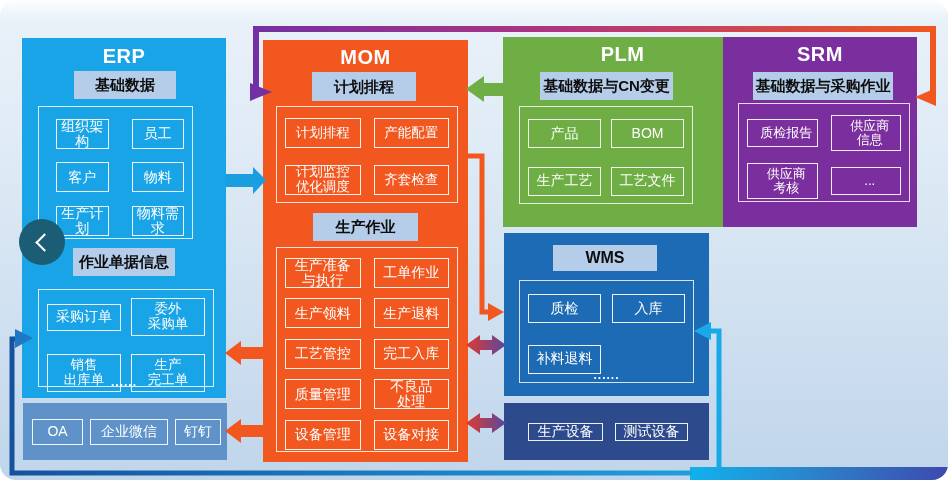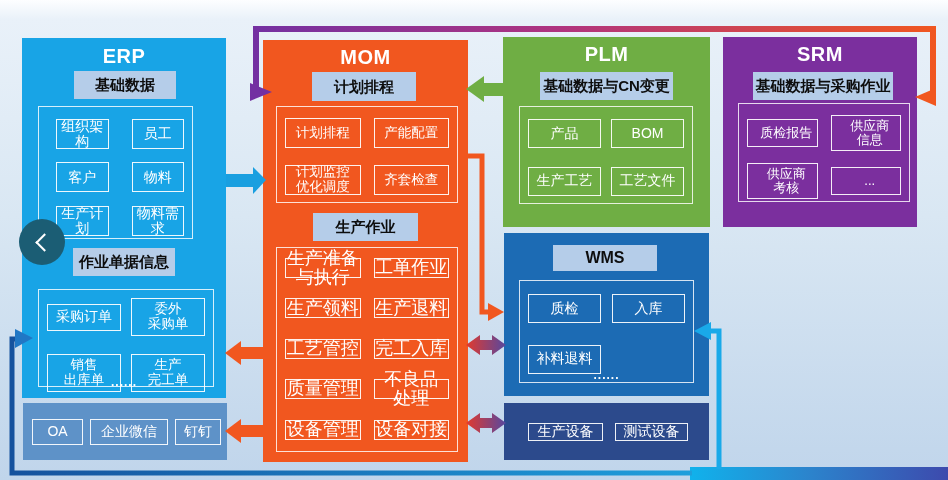--- a/index.html
+++ b/index.html
@@ -1,18 +1,18 @@
 <!DOCTYPE html>
 <html><head>
 <meta charset="utf-8">
 <style>
   html,body{margin:0;padding:0;}
   body{font-family:"Liberation Sans","DejaVu Sans",sans-serif;}
   .stage{position:relative;width:948px;height:480px;overflow:hidden;
-         background:linear-gradient(180deg,#fdfeff 0%,#e9f1f9 4%,#d9e7f3 45%,#c0d5eb 100%);}
+         background:linear-gradient(180deg,#fdfeff 0%,#e9f1f9 4%,#d9e7f3 45%,#c0d5eb 100%);border-radius:16px;}
   .panel{position:absolute;color:#fff;z-index:1;}
   .panel-title{text-align:center;font-weight:bold;font-size:20px;letter-spacing:.5px;color:#fff;}
   .hdr{position:absolute;background:#b5cde9;color:#0d0d0d;font-weight:bold;font-size:15px;
        display:flex;align-items:center;justify-content:center;text-align:center;line-height:1.05;}
   .grp{position:absolute;border:1px solid rgba(255,255,255,.82);box-sizing:border-box;}
   .grid2{display:grid;grid-template-columns:1fr 1fr;}
   .box{border:1px solid rgba(255,255,255,.92);display:flex;align-items:center;justify-content:center;
        font-size:14px;white-space:pre-line;text-align:center;line-height:1.08;box-sizing:border-box;color:#fff;}
   .dots{text-align:center;color:#fff;font-size:12px;font-weight:bold;letter-spacing:1px;line-height:1;}
   
@@ -31,23 +31,23 @@
           display:flex;align-items:center;gap:7px;padding-left:9px;box-sizing:border-box;}
   .office .box{height:26px;}
   
   .mom{left:263px;top:40px;width:205px;height:422px;background:#f1571f;}
   .mom .panel-title{margin-top:6px;}
   .mom-h1{left:49px;top:32px;width:104px;height:29px;}
   .mom-g1{left:13px;top:66px;width:182px;height:97px;padding:11px 8px 0 8px;gap:10px 13px;}
   .mom-g1 .box{height:30px;font-size:13.5px;}
   .mom-h2{left:50px;top:173px;width:105px;height:28px;}
   .mom-g2{left:13px;top:207px;width:182px;height:205px;padding:10px 8px 0 8px;gap:9px 13px;}
-  .mom-g2 .box{height:20px;font-size:18px;}
-  
-  .plm{left:503px;top:37px;width:207px;height:190px;background:#6fae44;}
+  .mom-g2 .box{height:30px;font-size:14px;}
+  
+  .plm{left:503px;top:37px;width:207px;height:190px;background:#6fae44;padding-left:16px;}
   .plm .panel-title{margin-top:6px;}
   .plm-h1{left:37px;top:35px;width:133px;height:28px;}
   .plm-g1{left:16px;top:69px;width:174px;height:98px;padding:12px 8px 0 8px;gap:11px 10px;}
   .plm-g1 .box{height:29px;}
   
   .srm{left:723px;top:37px;width:194px;height:190px;background:#7b2f9e;}
   .srm .panel-title{margin-top:6px;}
   .srm-h1{left:30px;top:35px;width:140px;height:28px;}
   .srm-g1{left:15px;top:66px;width:172px;height:99px;padding:9px 8px 0 8px;gap:7px 13px;align-items:center;}
   .srm-g1 .box{font-size:13px;padding-left:8px;}

